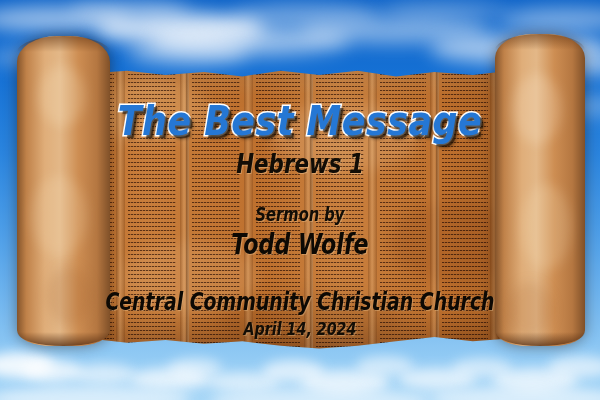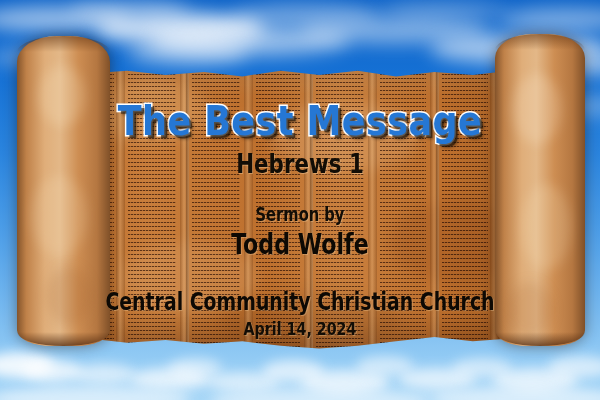--- a/index.html
+++ b/index.html
@@ -3,21 +3,21 @@
 <meta charset="utf-8">
 <title>Sermon Slide</title>
 <style>
   html,body{margin:0;padding:0;}
   body{
     width:600px;height:400px;overflow:hidden;
     font-family:"Liberation Sans", sans-serif;
     background:#0f62c4;
   }
   #stage{
-    position:relative;width:600px;height:400px;overflow:hidden;
+    position:relative;width:600px;height:400px;overflow:hidden;font-style:italic;
   }
 
   
   .sky{
     position:absolute;inset:0;
     background:linear-gradient(to bottom,
       #0d63c8 0%,
       #1570d4 18%,
       #2a84de 38%,
       #4d9ee8 58%,

